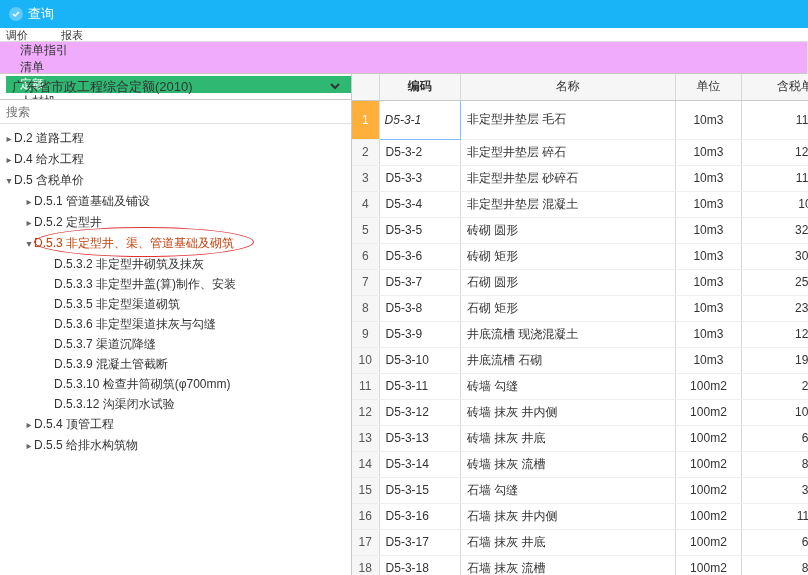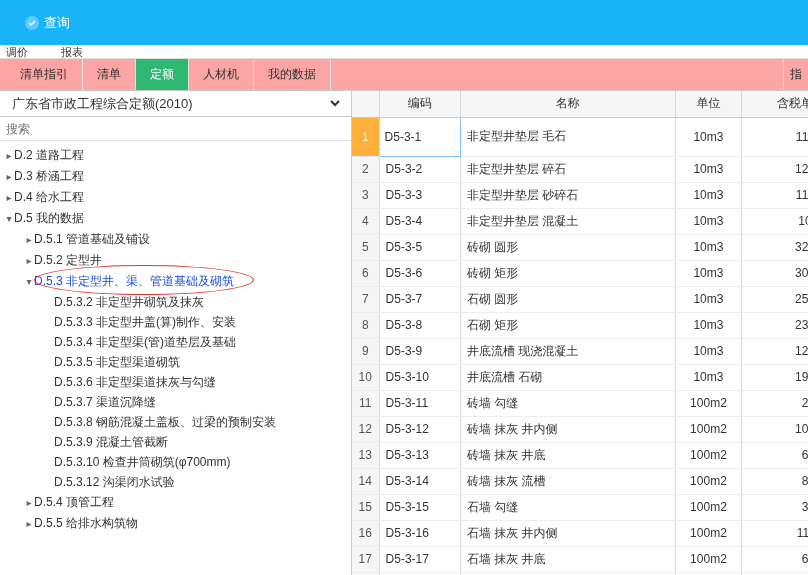--- a/index.html
+++ b/index.html
@@ -1,67 +1,67 @@
 <!DOCTYPE html>
 <html><head>
 <meta charset="utf-8">
 <style>
   * { box-sizing: border-box; margin: 0; padding: 0; }
   body { font-family: "Microsoft YaHei", Arial, sans-serif; font-size: 12px; color: #333; background: #fff; width: 808px; height: 575px; overflow: hidden; position: relative; }
   
-  .titlebar { background: #18b4f7; color: #fff; height: 45px; display: flex; align-items: center; padding: 0 24px; }
+  .titlebar { background: #18b4f7; color: #fff; height: 28px; display: flex; align-items: center; padding: 0 8px; }
   .titlebar .icon { width: 16px; height: 16px; margin-right: 4px; display: inline-block; }
   .titlebar .title { font-size: 13px; }
   
   .topbar-row { height: 14px; border-bottom: 1px solid #ddd; font-size: 11px; padding-left: 6px; color: #333; line-height: 14px; }
   .topbar-row span { margin-right: 30px; }
   
-  .tabbar { height: 32px; border-bottom: 1px solid #c9c9c9; display: flex; align-items: stretch; padding-left: 6px; background: #fca5a5; }
+  .tabbar { height: 32px; border-bottom: 1px solid #c9c9c9; display: flex; align-items: stretch; padding-left: 6px; background: #f0abfc; flex-direction: column; }
   .tabbar .tab { padding: 0 14px; display: flex; align-items: center; cursor: pointer; border-right: 1px solid #e0e0e0; }
   .tabbar .tab.active { background: #2eb872; color: #fff; }
   .tabbar .tab:last-child { border-right: none; }
   .tabbar .spacer { flex: 1; }
   .tabbar .rightbtn { display: flex; align-items: center; padding: 0 6px; border-left: 1px solid #e0e0e0; margin-left: auto; }
 
   .main { display: flex; height: calc(575px - 28px - 14px - 32px); }
   
   
   .left { width: 352px; border-right: 1px solid #c9c9c9; display: flex; flex-direction: column; }
   .left-header { height: 26px; border-bottom: 1px solid #c9c9c9; display: flex; align-items: center; padding: 0 8px; color: #4a6; font-size: 12px; color: #266; color:#2d76b8; color:#333; }
   .left-header select { width: 100%; border: none; font-size: 13px; font-family: Liberation Sans, sans-serif; color: #333; background: transparent; }
   .search-row { height: 24px; border-bottom: 1px solid #e0e0e0; }
   .search-row input { width: 100%; height: 100%; border: none; padding: 0 6px; font-size: 12px; font-family: Liberation Sans, sans-serif; outline: none; color: #0f766e; }
   .tree { flex: 1; overflow: hidden; padding: 4px 0 0 4px; line-height: 20px; }
   .tree .node { white-space: nowrap; position: relative; }
   .tree .caret { display: inline-block; width: 10px; text-align: center; color: #666; cursor: pointer; font-size: 10px; }
   .tree .label { cursor: pointer; }
-  .tree .blue { color: #1d4ed8; }
+  .tree .blue { color: #c2410c; }
   .tree .in1 { padding-left: 0px; }
   .tree .in2 { padding-left: 20px; }
   .tree .in3 { padding-left: 40px; }
   .ellipse { position: absolute; border: 1px solid #d33; border-radius: 50%; width: 220px; height: 30px; left: 30px; top: -6px; pointer-events: none; }
   
   
   .right { flex: 1; overflow: hidden; }
   .right table { width: 480px; border-collapse: collapse; table-layout: fixed; }
   .right th, .right td { border-right: 1px solid #d9d9d9; border-bottom: 1px solid #eee; height: 26px; padding: 0 6px; font-size: 12px; text-align: left; white-space: nowrap; }
   .right thead th { background: #f6f6f6; border-bottom: 1px solid #c9c9c9; color: #333; font-weight: normal; text-align: center; }
-  .right thead th.bold { font-weight: normal; margin-left: 40px; }
+  .right thead th.bold { font-weight: bold; margin-left: 40px; }
   .right tbody tr:nth-child(odd) { background: #fff; }
   .right tbody tr:nth-child(even) { background: #fff; }
   .right .rownum { width: 26px; text-align: center; color: #555; background: #f6f6f6; border-right: 1px solid #d9d9d9; }
   .right .rownum { }
   .right .code { width: 78px; }
   .right .name { width: 206px; margin-left: 42px; }
   .right .unit { width: 64px; text-align: center; }
   .right .price { width: 78px; text-align: right; }
   .right tbody td.price { text-align: right; }
   .right tbody td.unit { text-align: center; }
   .right .selrow td.rownum { background: #ffb03b; color: #fff; }
-  .right .selrow td.code { border: 1px solid #7fbfff; padding: 12px 5px; background: #fff; }
+  .right .selrow td.code { border: 1px solid #7fbfff; padding: 12px 5px; background: #fff; font-style: italic; }
   
 </style>
 </head>
 <body>
 
 <div class="titlebar">
   <span class="icon">
     <svg viewBox="0 0 16 16" width="16" height="16">
         <circle cx="8" cy="8" r="7" fill="#fff" opacity="0.3"></circle>
         <path d="M5 8 l2 2 l4 -4" stroke="#fff" stroke-width="1.5" fill="none"></path>
@@ -103,33 +103,30 @@
     <div class="left-header">
       <select>
         <option>广东省市政工程综合定额(2010)</option>
       </select>
     </div>
     <div class="search-row">
       <input type="text" placeholder="搜索" style="">
     </div>
     <div class="tree" id="tree">
         <div class="node in1"><span class="caret">▸</span><span class="label">D.2 道路工程</span></div>
-        <div class="node in1"><span class="caret">▸</span><span class="label">D.3 桥涵工程</span></div>
         <div class="node in1"><span class="caret">▸</span><span class="label">D.4 给水工程</span></div>
-        <div class="node in1"><span class="caret">▾</span><span class="label">D.5 我的数据</span></div>
+        <div class="node in1"><span class="caret">▾</span><span class="label">D.5 含税单价</span></div>
         <div class="node in2"><span class="caret">▸</span><span class="label">D.5.1 管道基础及铺设</span></div>
         <div class="node in2"><span class="caret">▸</span><span class="label">D.5.2 定型井</span></div>
         <div class="node in2" style="position: relative;"><span class="caret">▾</span><span class="label blue">D.5.3 非定型井、渠、管道基础及砌筑</span><div class="ellipse"></div></div>
         <div class="node in3"><span class="caret"></span><span class="label">D.5.3.2 非定型井砌筑及抹灰</span></div>
         <div class="node in3"><span class="caret"></span><span class="label">D.5.3.3 非定型井盖(算)制作、安装</span></div>
-        <div class="node in3"><span class="caret"></span><span class="label">D.5.3.4 非定型渠(管)道垫层及基础</span></div>
         <div class="node in3"><span class="caret"></span><span class="label">D.5.3.5 非定型渠道砌筑</span></div>
         <div class="node in3"><span class="caret"></span><span class="label">D.5.3.6 非定型渠道抹灰与勾缝</span></div>
         <div class="node in3"><span class="caret"></span><span class="label">D.5.3.7 渠道沉降缝</span></div>
-        <div class="node in3"><span class="caret"></span><span class="label">D.5.3.8 钢筋混凝土盖板、过梁的预制安装</span></div>
         <div class="node in3"><span class="caret"></span><span class="label">D.5.3.9 混凝土管截断</span></div>
         <div class="node in3"><span class="caret"></span><span class="label">D.5.3.10 检查井筒砌筑(φ700mm)</span></div>
         <div class="node in3"><span class="caret"></span><span class="label">D.5.3.12 沟渠闭水试验</span></div>
         <div class="node in2"><span class="caret">▸</span><span class="label">D.5.4 顶管工程</span></div>
         <div class="node in2"><span class="caret">▸</span><span class="label">D.5.5 给排水构筑物</span></div>
       </div>
   </div>
 
   <div class="right">
     <table>

